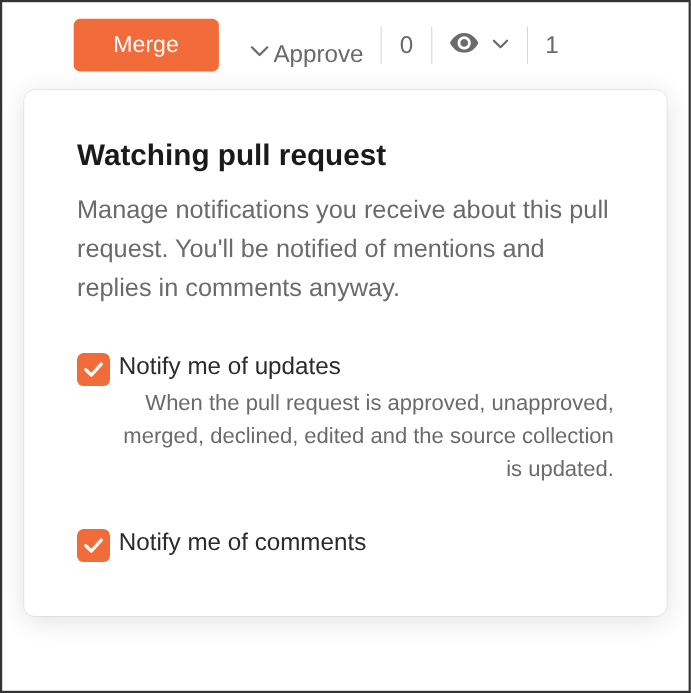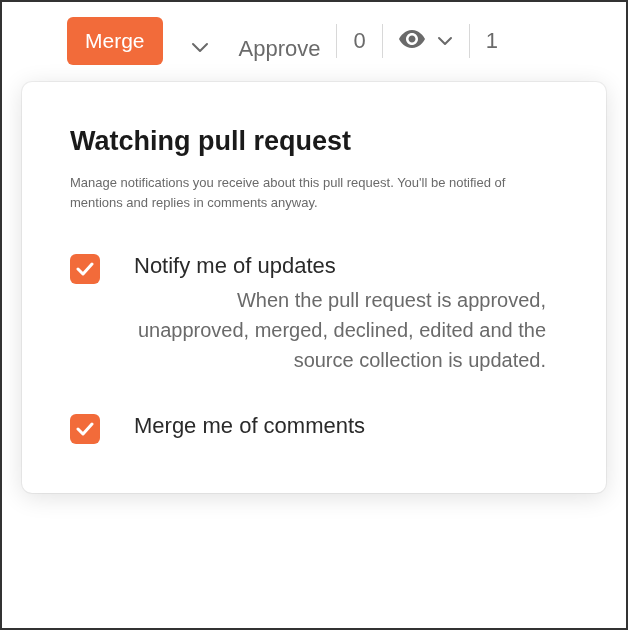--- a/index.html
+++ b/index.html
@@ -20,30 +20,30 @@
       display: flex;
       align-items: center;
       padding: 15px 15px 15px 65px;
       gap: 0;
     }
     .merge-btn {
       background: #f26b3a;
       color: #fff;
       border: none;
       border-radius: 6px;
-      padding: 12px 18px;
+      padding: 12px 36px;
       font-size: 21px;
       font-weight: 500;
       cursor: pointer;
     }
     .approve-group {
       display: flex;
       align-items: center;
       margin-left: 28px;
-      gap: 30px;
+      gap: 4px;
       margin-top: 16px;
     }
     .chevron-down {
       color: #6a6a6a;
       cursor: pointer;
     }
     .approve-text {
       color: #6a6a6a;
       font-size: 22px;
       cursor: pointer;
@@ -68,38 +68,38 @@
       color: #6a6a6a;
     }
     .popover {
       position: absolute;
       top: 80px;
       left: 20px;
       right: 20px;
       background: #fff;
       border-radius: 10px;
       box-shadow: 0 4px 24px rgba(0,0,0,0.12), 0 0 0 1px rgba(0,0,0,0.05);
-      padding: 44px 60px 48px 48px;
+      padding: 44px 48px 48px 48px;
     }
     .popover-title {
       font-size: 27px;
       font-weight: 700;
       color: #1a1a1a;
       margin-bottom: 16px;
     }
     .popover-desc {
-      font-size: 13px;
+      font-size: 23px;
       color: #6a6a6a;
       line-height: 1.55;
       margin-bottom: 40px;
     }
     .option {
       display: flex;
       align-items: flex-start;
-      gap: 34px;
+      gap: 8px;
       margin-bottom: 38px;
     }
     .option:last-child {
       margin-bottom: 0;
     }
     .checkbox {
       width: 30px;
       height: 30px;
       background: #f26b3a;
       border-radius: 6px;
@@ -176,16 +176,16 @@
     </div>
   </div>
 
   <div class="option">
     <div class="checkbox">
       <svg width="18" height="14" viewBox="0 0 18 14" fill="none">
           <path d="M2 7L7 12L16 2" stroke-width="3" stroke-linecap="round" stroke-linejoin="round"></path>
         </svg>
     </div>
     <div class="option-content">
-      <div class="option-title">Merge me of comments</div>
+      <div class="option-title">Notify me of comments</div>
     </div>
   </div>
 </div>
 
 </body></html>

